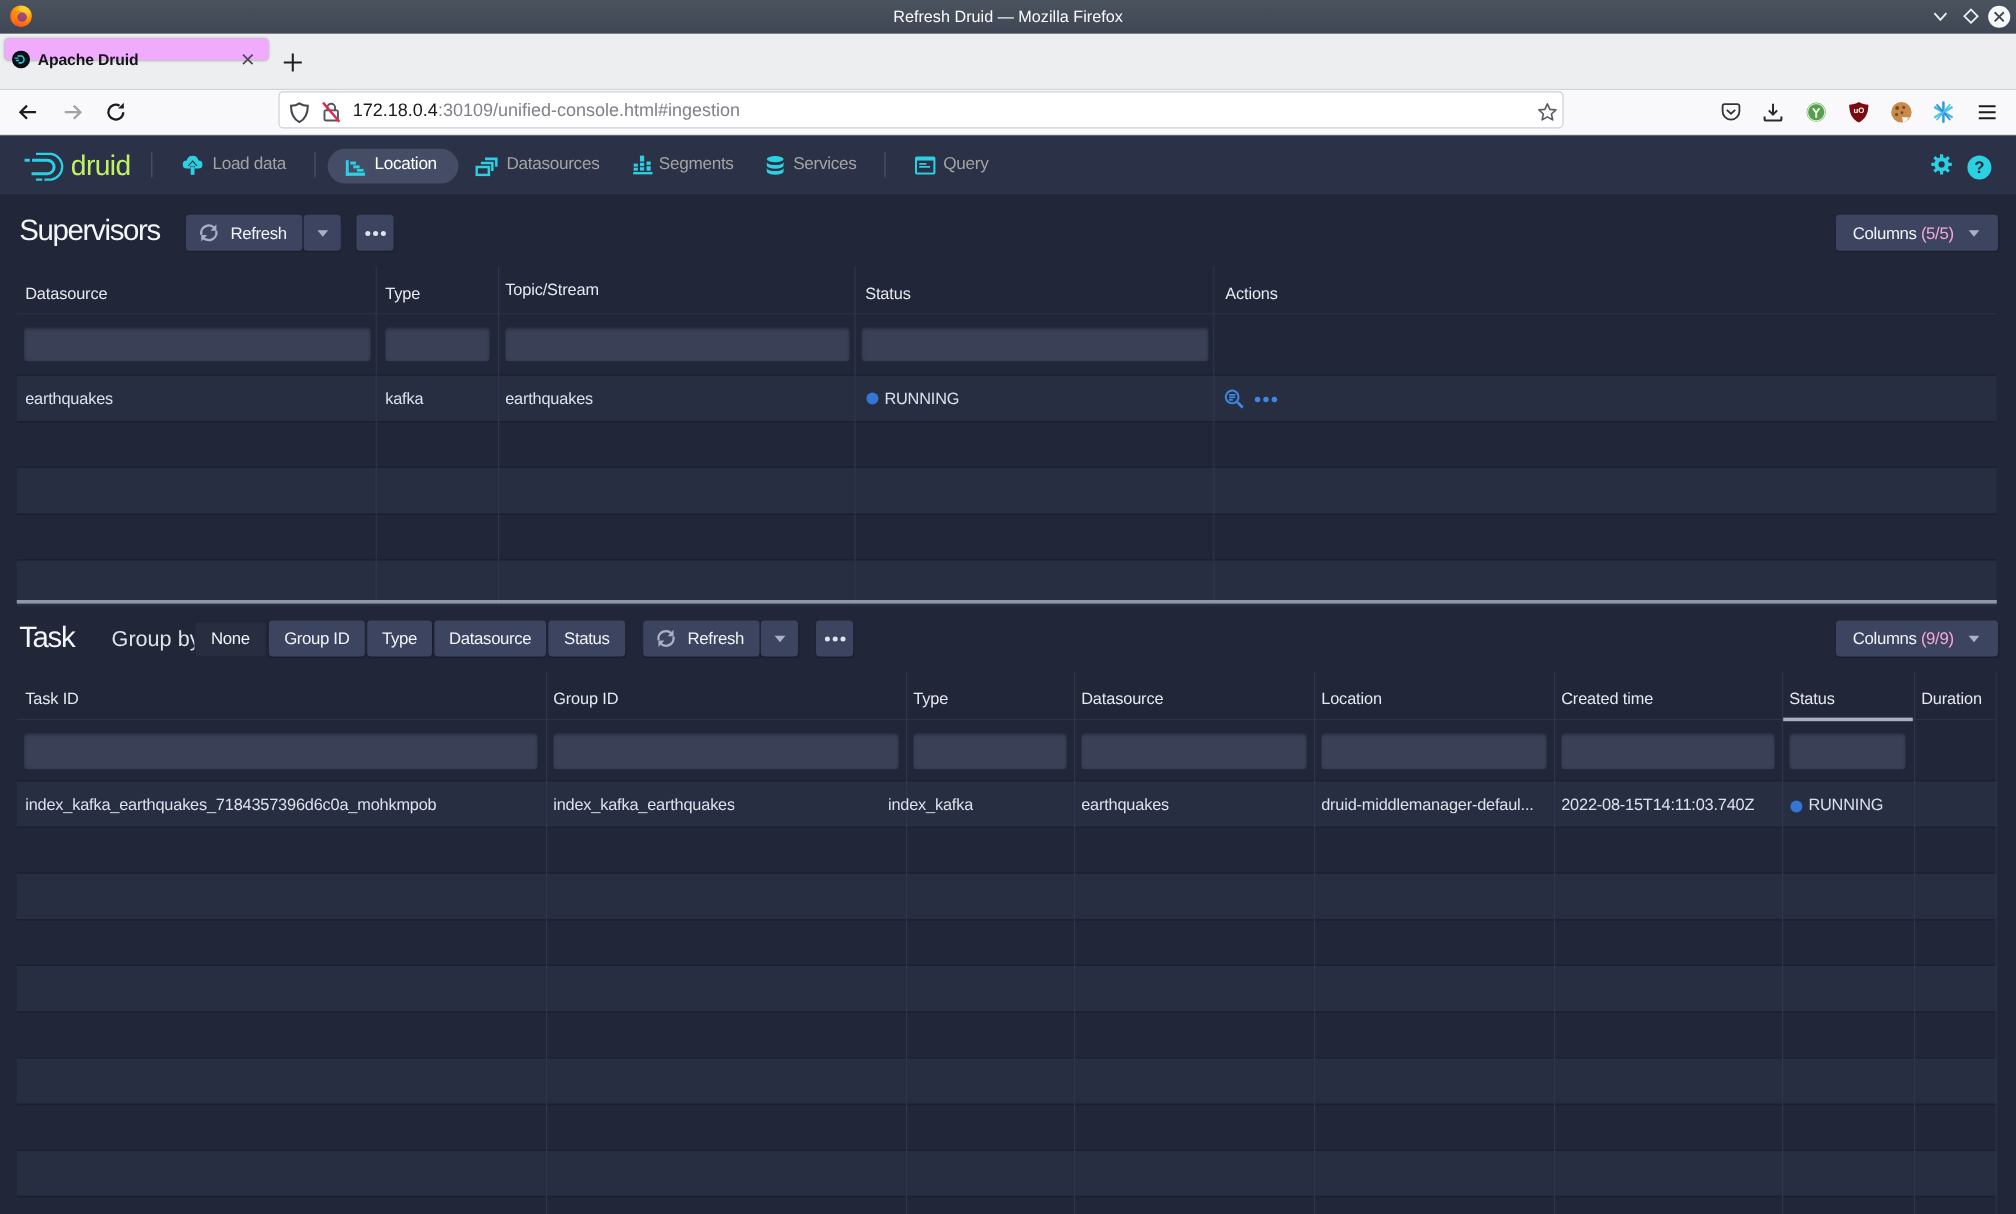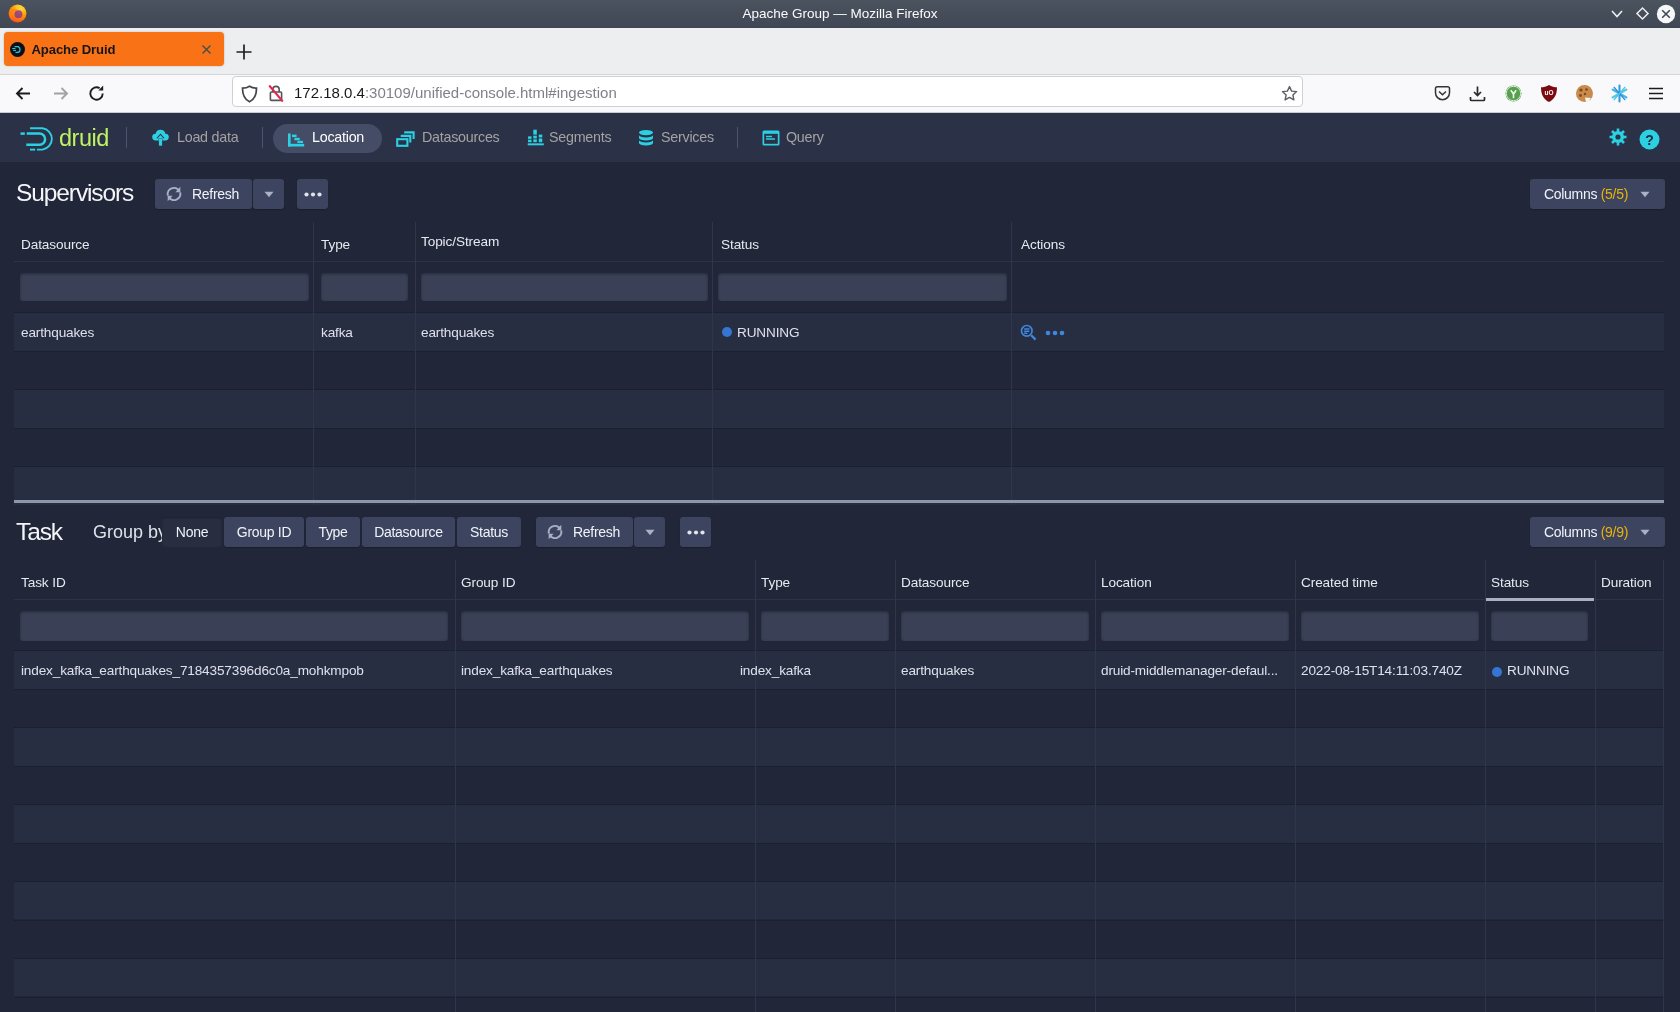--- a/index.html
+++ b/index.html
@@ -6,21 +6,21 @@
   html,body { width:1680px; height:1012px; overflow:hidden; }
   body { font-family:"Liberation Sans", sans-serif; position:relative; background:#212638; }
   .abs { position:absolute; }
 
   
   #titlebar { left:0; top:0; width:1680px; height:28px;
     background:linear-gradient(#4b535f,#3e4753); }
   #title-text { left:0; top:0; width:1680px; height:28px; line-height:28px;
     text-align:center; color:#fbfbfe; font-size:13.5px; }
   #tabstrip { left:0; top:28px; width:1680px; height:47px; background:#eceef0; border-bottom:1px solid #d4d5d8; }
-  #tab { left:4px; top:32px; width:220px; height:34px; background:#f97316;
+  #tab { left:4px; top:32px; width:220px; height:18px; background:#f0abfc;
     border-radius:4px; box-shadow:0 0 2px rgba(0,0,0,.25); }
   #tab-label { left:27.5px; top:1px; height:34px; line-height:34px; color:#15151a;
     font-size:13.1px; font-weight:700; letter-spacing:-0.1px; }
   #toolbar { left:0; top:75px; width:1680px; height:38px; background:#f9f9fb;
     border-bottom:1px solid #ccccd0; }
   #urlbar { left:232px; top:76px; width:1071px; height:31px; background:#fff;
     border:1px solid #cfcfd6; border-radius:4px; }
   #url-text { left:294px; top:77px; height:31px; line-height:31px; font-size:15px; color:#19191d; letter-spacing:0px; }
   #url-text span { color:#80808a; }
 
@@ -33,38 +33,38 @@
   #druid-word { left:59px; top:0px; height:49px; line-height:50px; color:#bef264;
     font-size:23.5px; letter-spacing:-0.5px; }
 
   
   .sec-title { color:#f3f5f9; font-size:24.5px; height:30px; line-height:30px; letter-spacing:-1.1px; }
 
   
   .btn { background:#3d4460; border-radius:3px; color:#f0f3f8; font-size:14px; letter-spacing:-0.3px;
     box-shadow:0 1px 1px rgba(0,0,0,.2); }
   .btn.dark { background:#282d40; box-shadow:inset 0 1px 2px rgba(0,0,0,.3); }
-  .btn .dim { color:#eab308; }
+  .btn .dim { color:#f9a8d4; }
   .btn-label { height:30px; line-height:30px; }
 
   
   .th { color:#e6e9f0; font-size:13.6px; letter-spacing:-0.1px; }
   .cell { color:#dde1ea; font-size:13.6px; letter-spacing:-0.15px; white-space:nowrap; overflow:hidden; }
   .finput { background:#3a4157; border-radius:3px; box-shadow:inset 0 1px 3px rgba(0,0,0,.35); }
   .vline { width:1px; background:#2f364c; }
   .hline { height:1px; background:#2c3348; }
   .rowline { height:1px; background:#1b2030; }
   .stripe { background:#282e42; }
   .dot { width:10px; height:10px; border-radius:50%; background:#3575d3; }
 </style>
 </head>
 <body>
 
 <div class="abs" id="titlebar"></div>
-<div class="abs" id="title-text">Apache Group — Mozilla Firefox</div>
+<div class="abs" id="title-text">Refresh Druid — Mozilla Firefox</div>
 <svg class="abs" style="left:8px;top:4px" width="19" height="19" viewBox="0 0 19 19">
   <defs>
     <radialGradient id="ffg" cx="0.68" cy="0.18" r="1.05">
       <stop offset="0" stop-color="#ffe14d"></stop>
       <stop offset="0.35" stop-color="#ffab00"></stop>
       <stop offset="0.7" stop-color="#ff6611"></stop>
       <stop offset="1" stop-color="#e22870"></stop>
     </radialGradient>
   </defs>
   <circle cx="9.5" cy="9.5" r="9" fill="url(#ffg)"></circle>

